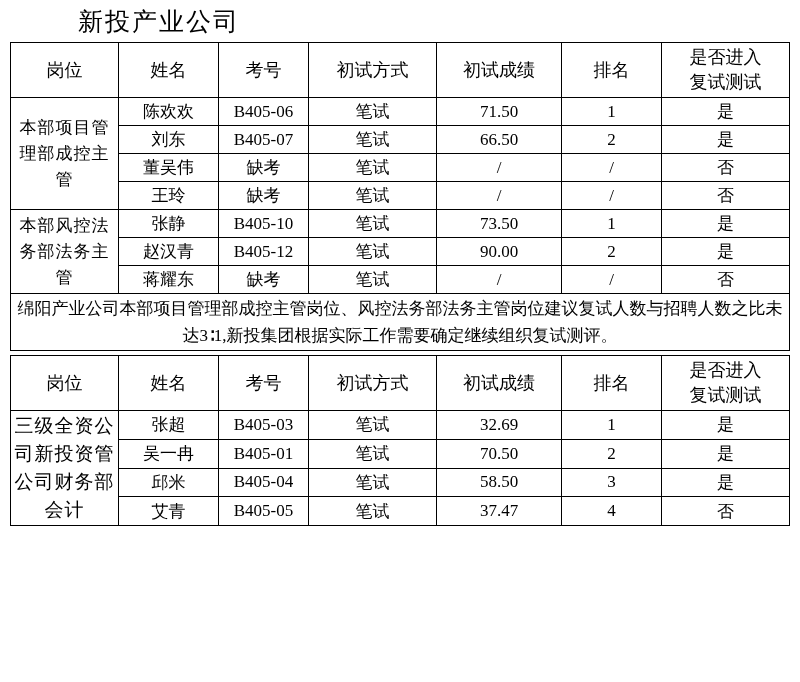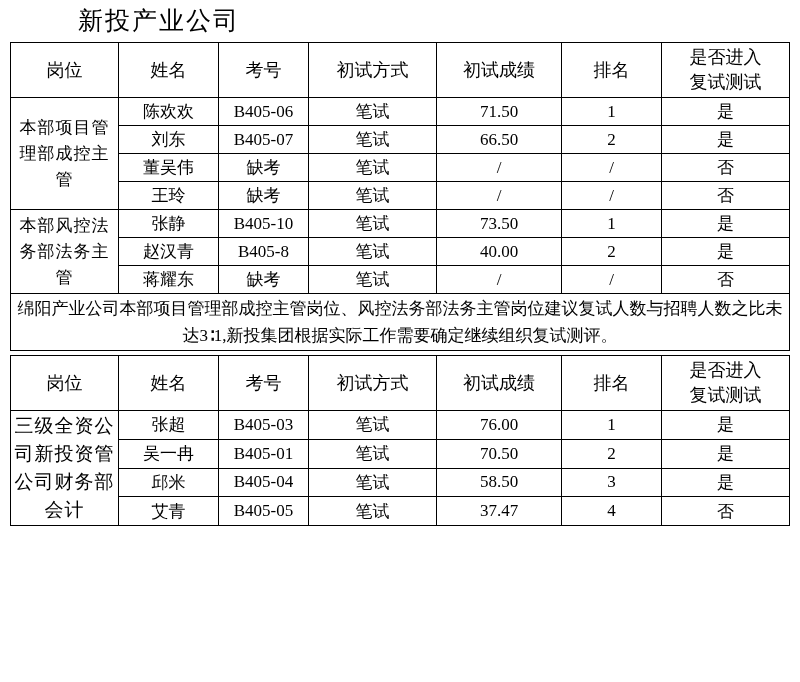--- a/index.html
+++ b/index.html
@@ -15,21 +15,21 @@
     overflow: hidden;
   }
   .page {
     position: relative;
     width: 800px;
     height: 682px;
     box-sizing: border-box;
     padding: 0 10px;
   }
   .section-title {
-    font-family: Liberation Serif, serif;
+    font-family: Liberation Sans, sans-serif;
     font-size: 25px;
     font-weight: normal;
     letter-spacing: 2px;
     padding-left: 68px;
     margin: 0;
     line-height: 34px;
   }
   .title-gap-1 { padding-top: 4px; }
   .title-gap-2 { padding-top: 14px; }
 
@@ -155,23 +155,23 @@
         <td class="post-cell" rowspan="3">本部风控法务部法务主管</td>
         <td>张静</td>
         <td>B405-10</td>
         <td>笔试</td>
         <td>73.50</td>
         <td>1</td>
         <td>是</td>
       </tr>
       <tr>
         <td>赵汉青</td>
-        <td>B405-8</td>
-        <td>笔试</td>
-        <td>40.00</td>
+        <td>B405-12</td>
+        <td>笔试</td>
+        <td>90.00</td>
         <td>2</td>
         <td>是</td>
       </tr>
       <tr>
         <td>蒋耀东</td>
         <td>缺考</td>
         <td>笔试</td>
         <td>/</td>
         <td>/</td>
         <td>否</td>
@@ -207,21 +207,21 @@
           <div class="hdr-two-line">复试测试</div>
         </th>
       </tr>
     </thead>
     <tbody>
       <tr>
         <td class="post-cell" rowspan="4">三级全资公司新投资管公司财务部会计</td>
         <td class="big-name">张超</td>
         <td>B405-03</td>
         <td>笔试</td>
-        <td>76.00</td>
+        <td>32.69</td>
         <td>1</td>
         <td>是</td>
       </tr>
       <tr>
         <td class="big-name">吴一冉</td>
         <td>B405-01</td>
         <td>笔试</td>
         <td>70.50</td>
         <td>2</td>
         <td>是</td>

